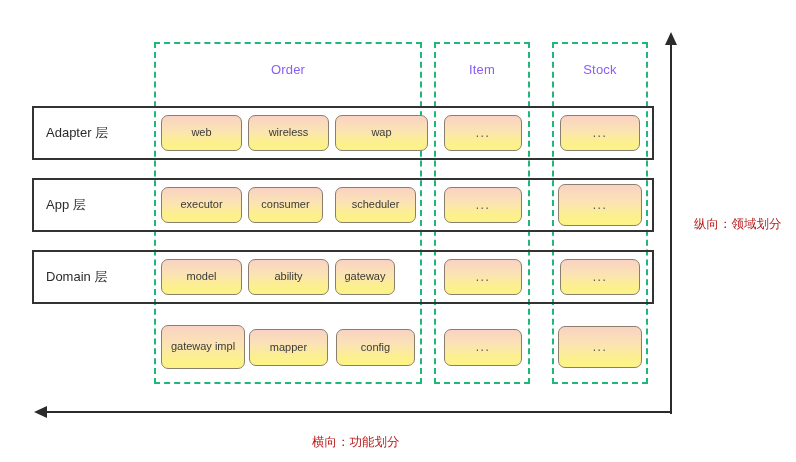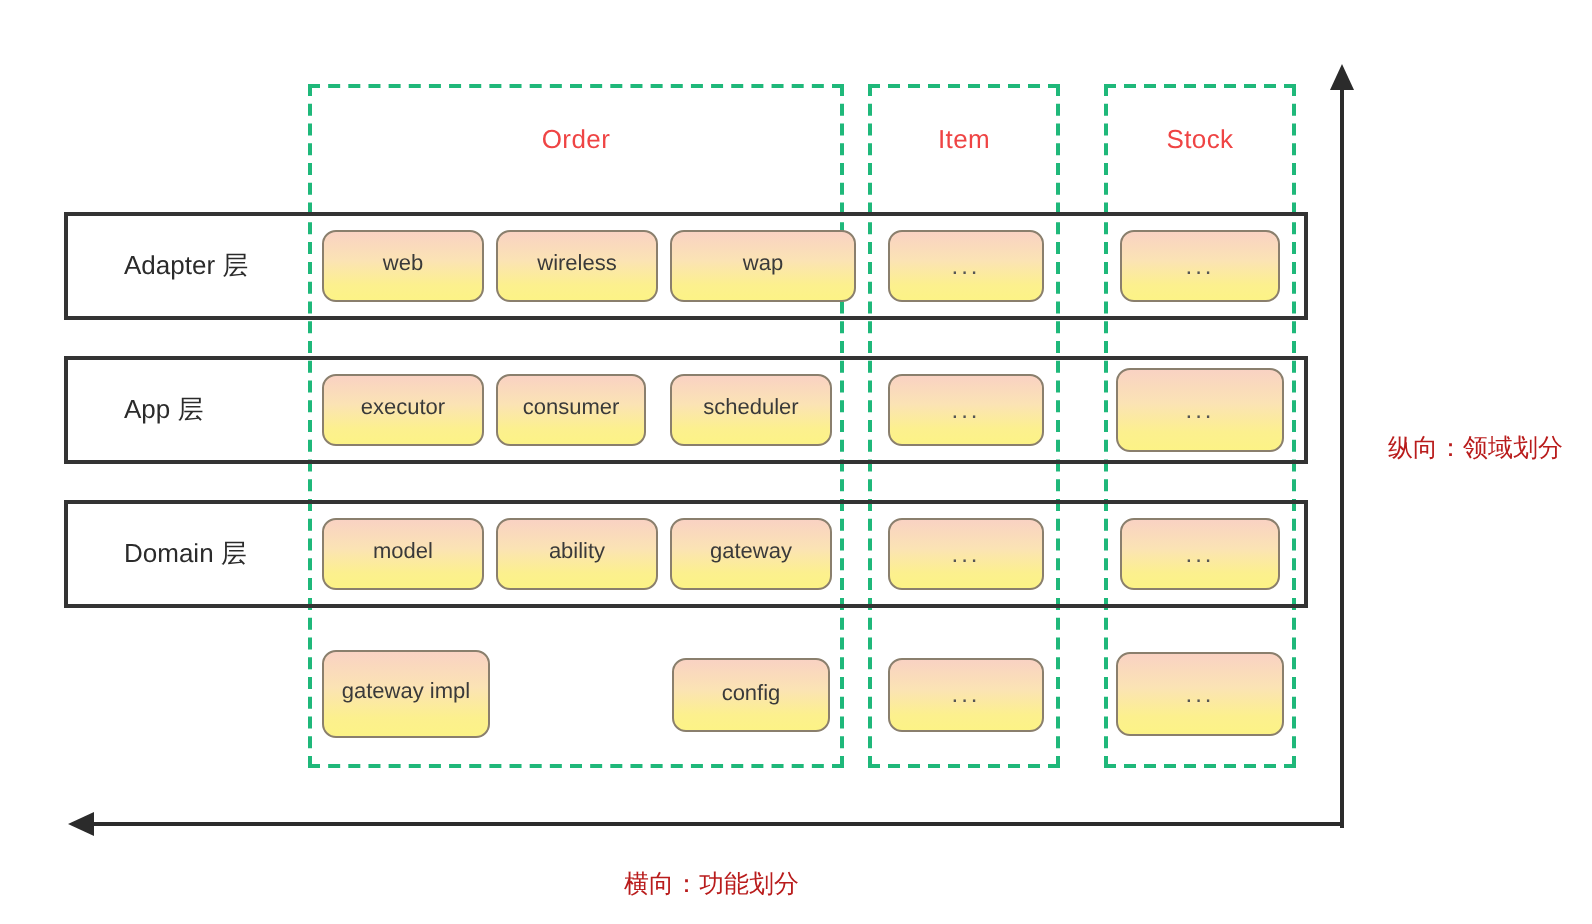--- a/index.html
+++ b/index.html
@@ -28,40 +28,40 @@
     background: transparent;
     z-index: 1;
   }
   .domain-col-label {
     position: absolute;
     top: 18px;
     left: 0;
     width: 100%;
     text-align: center;
     font-size: 13px;
-    color: #ef4444;
+    color: #8b5cf6;
     letter-spacing: .2px;
   }
 
   
   .layer-row {
     position: absolute;
     box-sizing: border-box;
     border: 2px solid #333333;
     background: transparent;
     z-index: 2;
   }
   .layer-name {
     position: absolute;
     left: 0;
     top: 0;
     height: 100%;
     display: flex;
     align-items: center;
-    padding-left: 28px;
+    padding-left: 12px;
     font-size: 13px;
     color: #2b2b2b;
     white-space: nowrap;
     box-sizing: border-box;
   }
 
   
   .card {
     position: absolute;
     box-sizing: border-box;
@@ -146,25 +146,26 @@
   <div class="card" style="left:248px; top:187px; width:75px; height:36px;">consumer</div>
   <div class="card" style="left:335px; top:187px; width:81px; height:36px;">scheduler</div>
   <div class="card ellipsis" style="left:444px; top:187px; width:78px; height:36px;">...</div>
   <div class="card ellipsis" style="left:558px; top:184px; width:84px; height:42px;">...</div>
 
   <div class="layer-row" style="left:32px; top:250px; width:622px; height:54px;">
     <div class="layer-name">Domain 层</div>
   </div>
   <div class="card" style="left:161px; top:259px; width:81px; height:36px;">model</div>
   <div class="card" style="left:248px; top:259px; width:81px; height:36px;">ability</div>
-  <div class="card" style="left:335px; top:259px; width:81px; height:36px;">gateway</div>
+  <div class="card" style="left:335px; top:259px; width:60px; height:36px;">gateway</div>
   <div class="card ellipsis" style="left:444px; top:259px; width:78px; height:36px;">...</div>
   <div class="card ellipsis" style="left:560px; top:259px; width:80px; height:36px;">...</div>
 
   <div class="card" style="left:161px; top:325px; width:84px; height:44px;">gateway impl</div>
+  <div class="card" style="left:249px; top:329px; width:79px; height:37px;">mapper</div>
   <div class="card" style="left:336px; top:329px; width:79px; height:37px;">config</div>
   <div class="card ellipsis" style="left:444px; top:329px; width:78px; height:37px;">...</div>
   <div class="card ellipsis" style="left:558px; top:326px; width:84px; height:42px;">...</div>
 
   <div class="axis-arrow up" style="left:665px; top:32px;"></div>
   <div class="axis-line" style="left:670px; top:44px; width:2px; height:370px;"></div>
   <div class="axis-label" style="left:694px; top:216px;">纵向：领域划分</div>
 
   <div class="axis-arrow left" style="left:34px; top:406px;"></div>
   <div class="axis-line" style="left:46px; top:411px; width:624px; height:2px;"></div>

